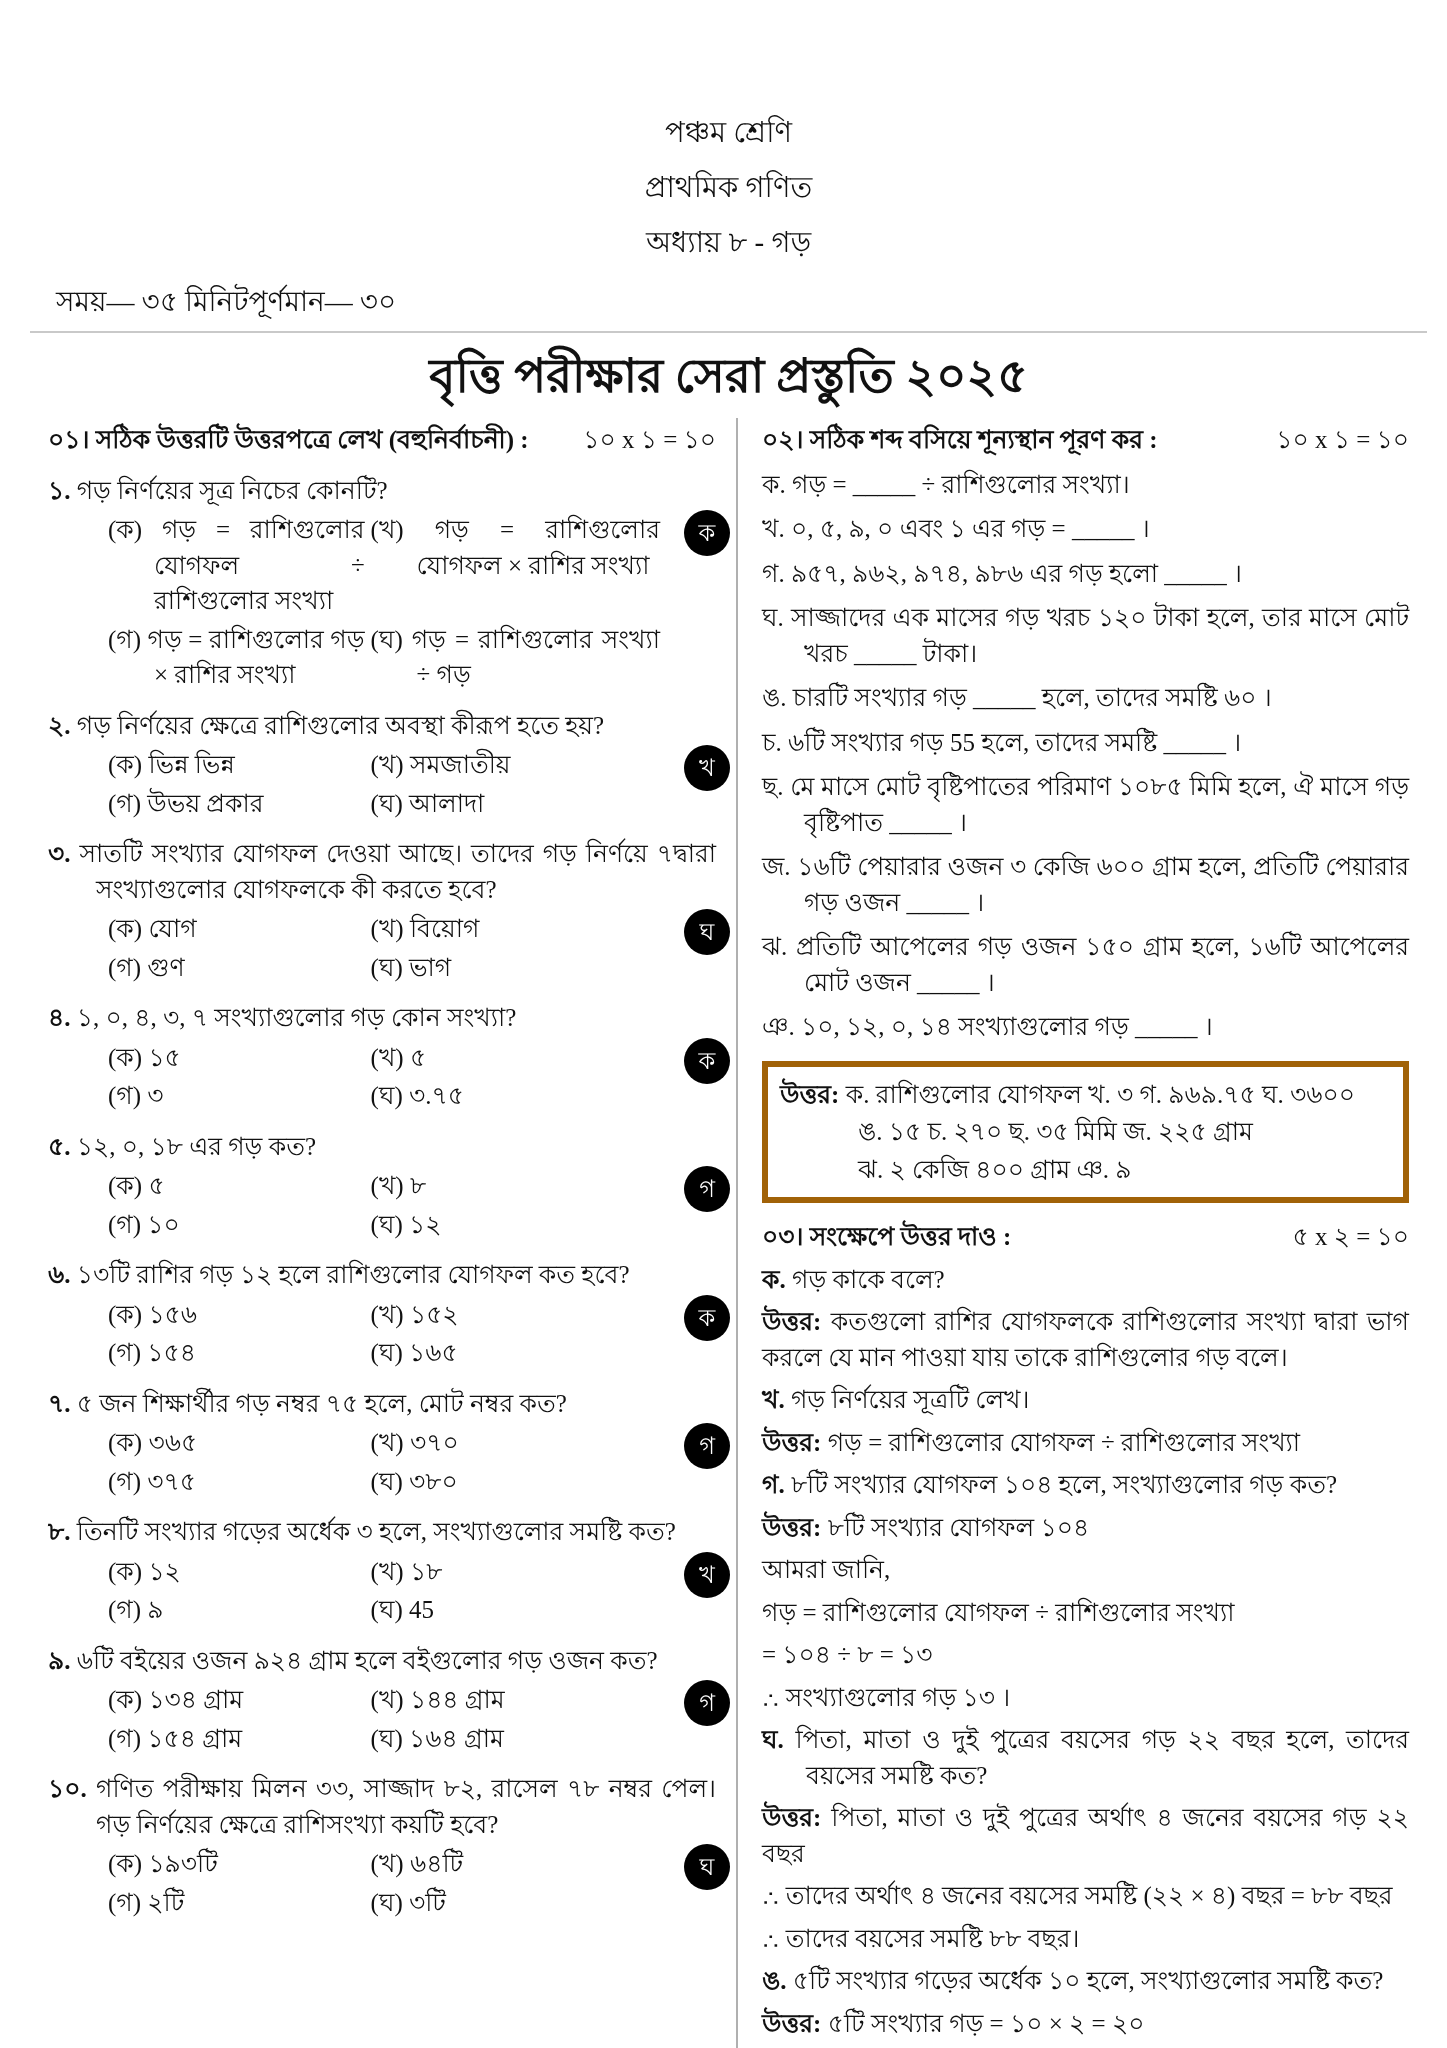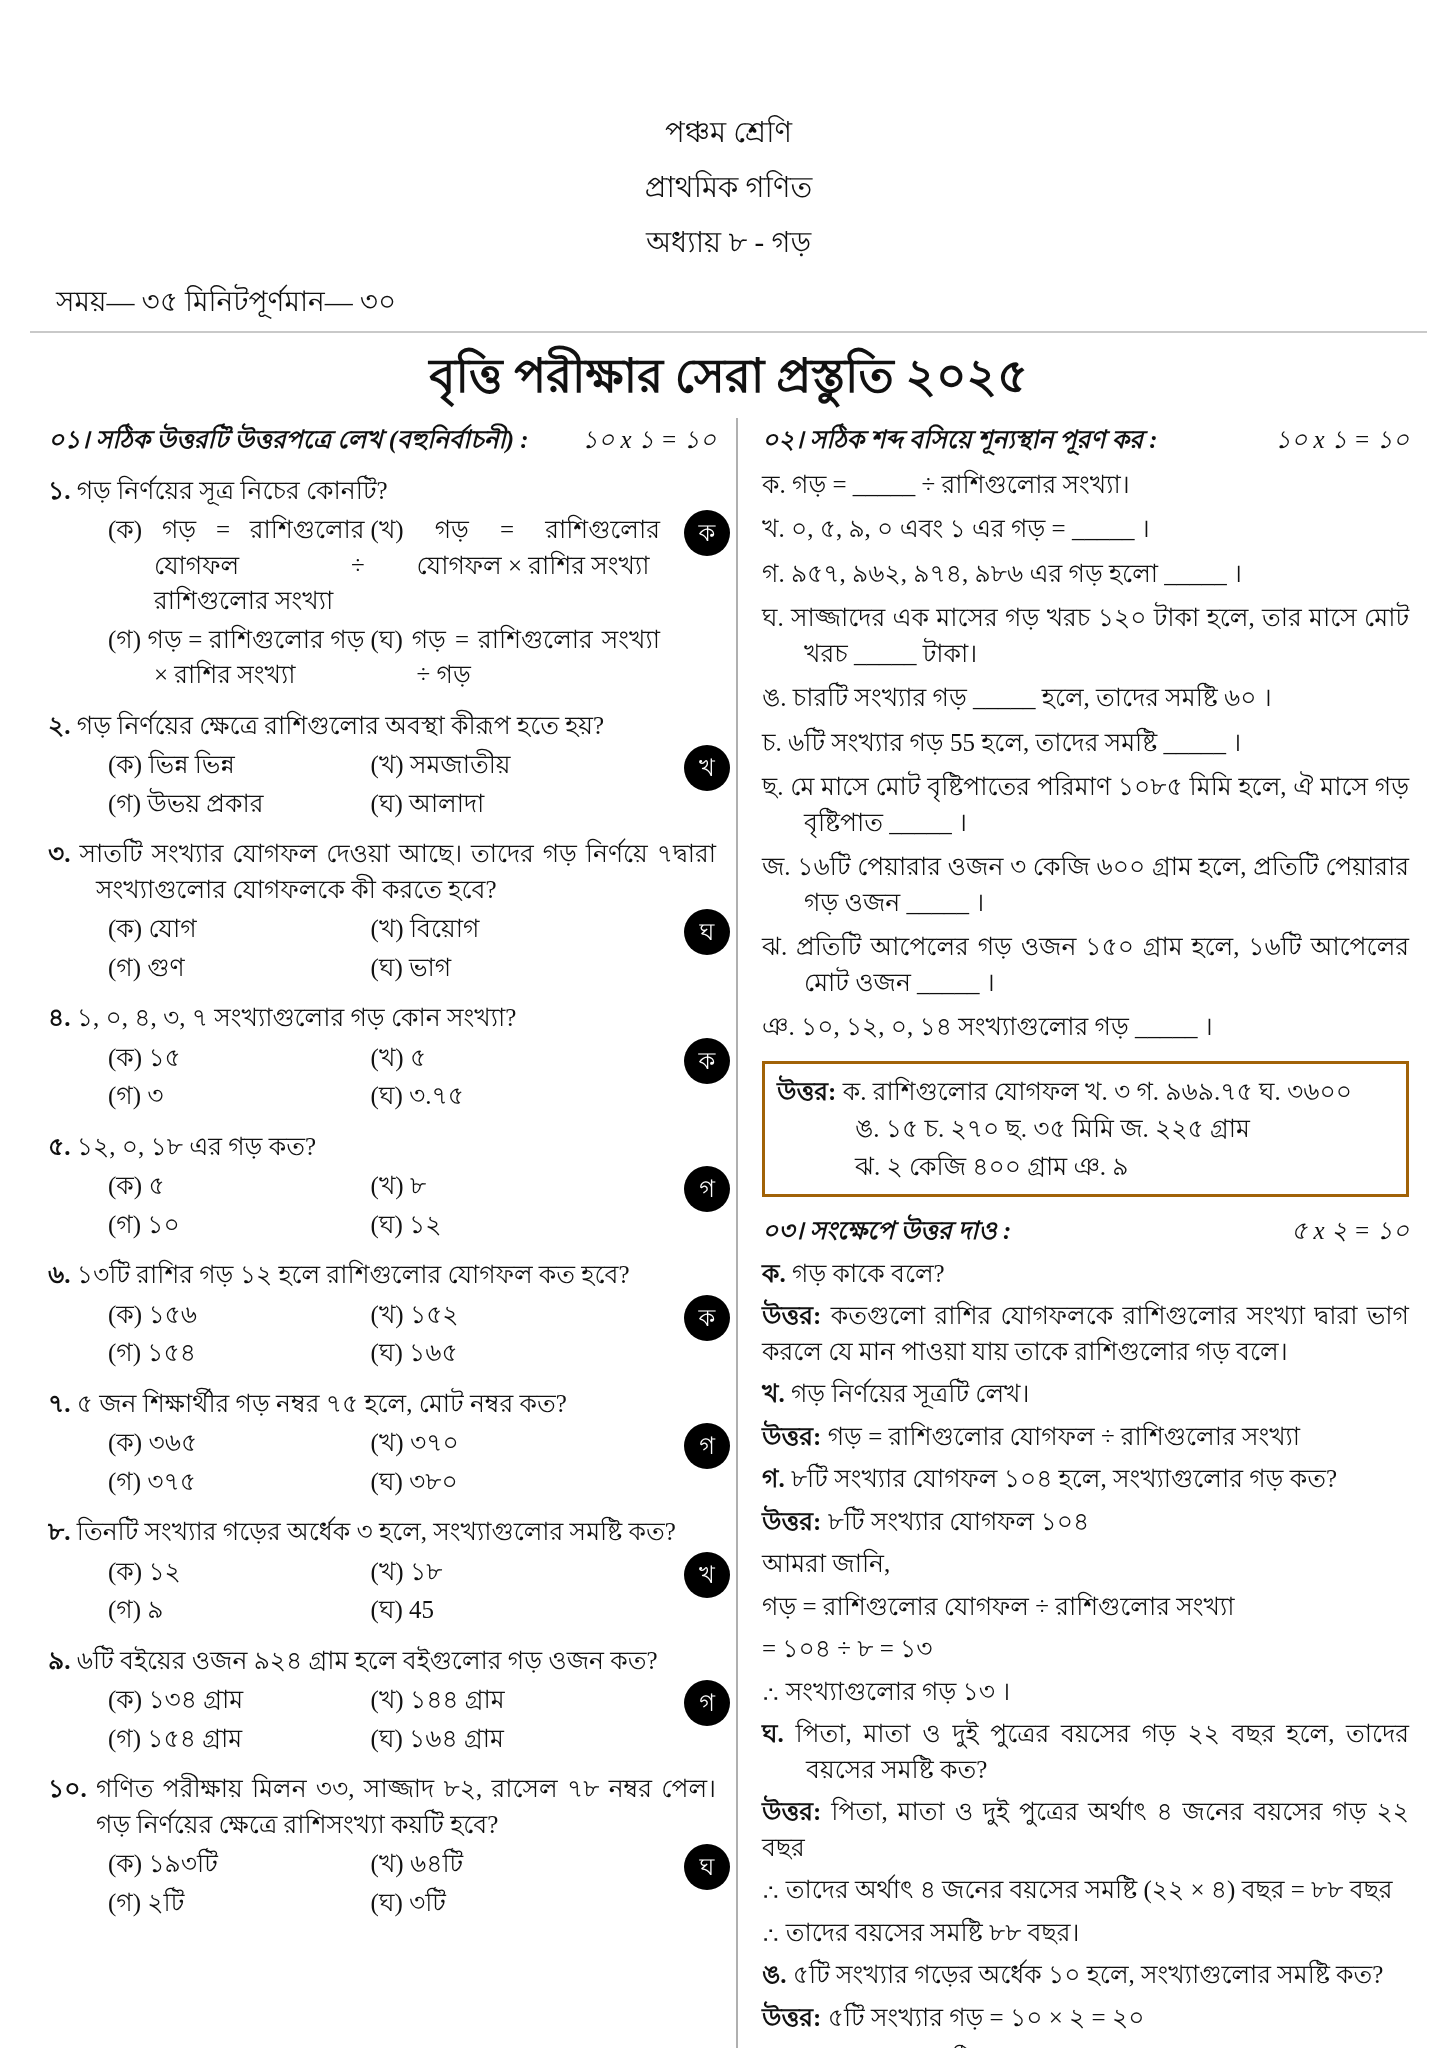--- a/index.html
+++ b/index.html
@@ -12,35 +12,35 @@
   }
   .page{box-sizing:border-box;width:1447px;height:1728px;padding:112px 38px 0 48px;}
   .doc-head{text-align:center;font-size:29px;}
   .doc-head div{margin-bottom:14px;}
   .meta-row{display:flex;justify-content:flex-start;font-size:28px;margin-top:18px;padding:0 8px;}
   .rule{border:0;border-top:2px solid #c9c9c9;margin:10px -18px 0 -18px;}
   .main-title{text-align:center;font-weight:bold;font-size:47px;margin-top:10px;}
   .columns{display:flex;margin-top:8px;min-height:1660px;}
   .col-left{width:690px;box-sizing:border-box;padding-right:20px;border-right:2px solid #b0b0b0;}
   .col-right{flex:1;box-sizing:border-box;padding-left:24px;}
-  .sec-head{display:flex;justify-content:space-between;align-items:baseline;margin-top:4px;font-style:italic;}
+  .sec-head{display:flex;justify-content:space-between;align-items:baseline;margin-top:4px;}
   .sec-head .h{font-weight:bold;}
   .sec-head .m{white-space:nowrap;padding-left:10px;}
   
   .q{margin-top:15px;}
   .qhead{padding-left:48px;text-indent:-48px;text-align:justify;}
   .qnum{font-weight:bold;}
   .opts{position:relative;margin-left:60px;margin-top:4px;display:grid;grid-template-columns:47% 53%;column-gap:6px;row-gap:3px;padding-right:62px;}
   .opt{text-align:justify;padding-left:46px;text-indent:-46px;}
   .badge{position:absolute;right:-14px;top:-2px;width:46px;height:46px;border-radius:50%;
     background:#000;color:#fff;display:flex;align-items:center;justify-content:center;
     font-size:24px;line-height:1;}
   
   .s2item{margin-top:9px;padding-left:42px;text-indent:-42px;text-align:justify;}
-  .answer-box{border:3px solid #a16207;margin-top:16px;padding:8px 12px;}
+  .answer-box{border:6px solid #a16207;margin-top:16px;padding:8px 12px;}
   .ab-line{margin:2px 0;}
   .ab-indent{padding-left:78px;}
   .b{font-weight:bold;}
   
   .s3line{margin-top:7px;text-align:justify;}
   .s3line.hang{padding-left:44px;text-indent:-44px;}
   .b:empty{display:none;}
 </style>
 </head>
 <body>

